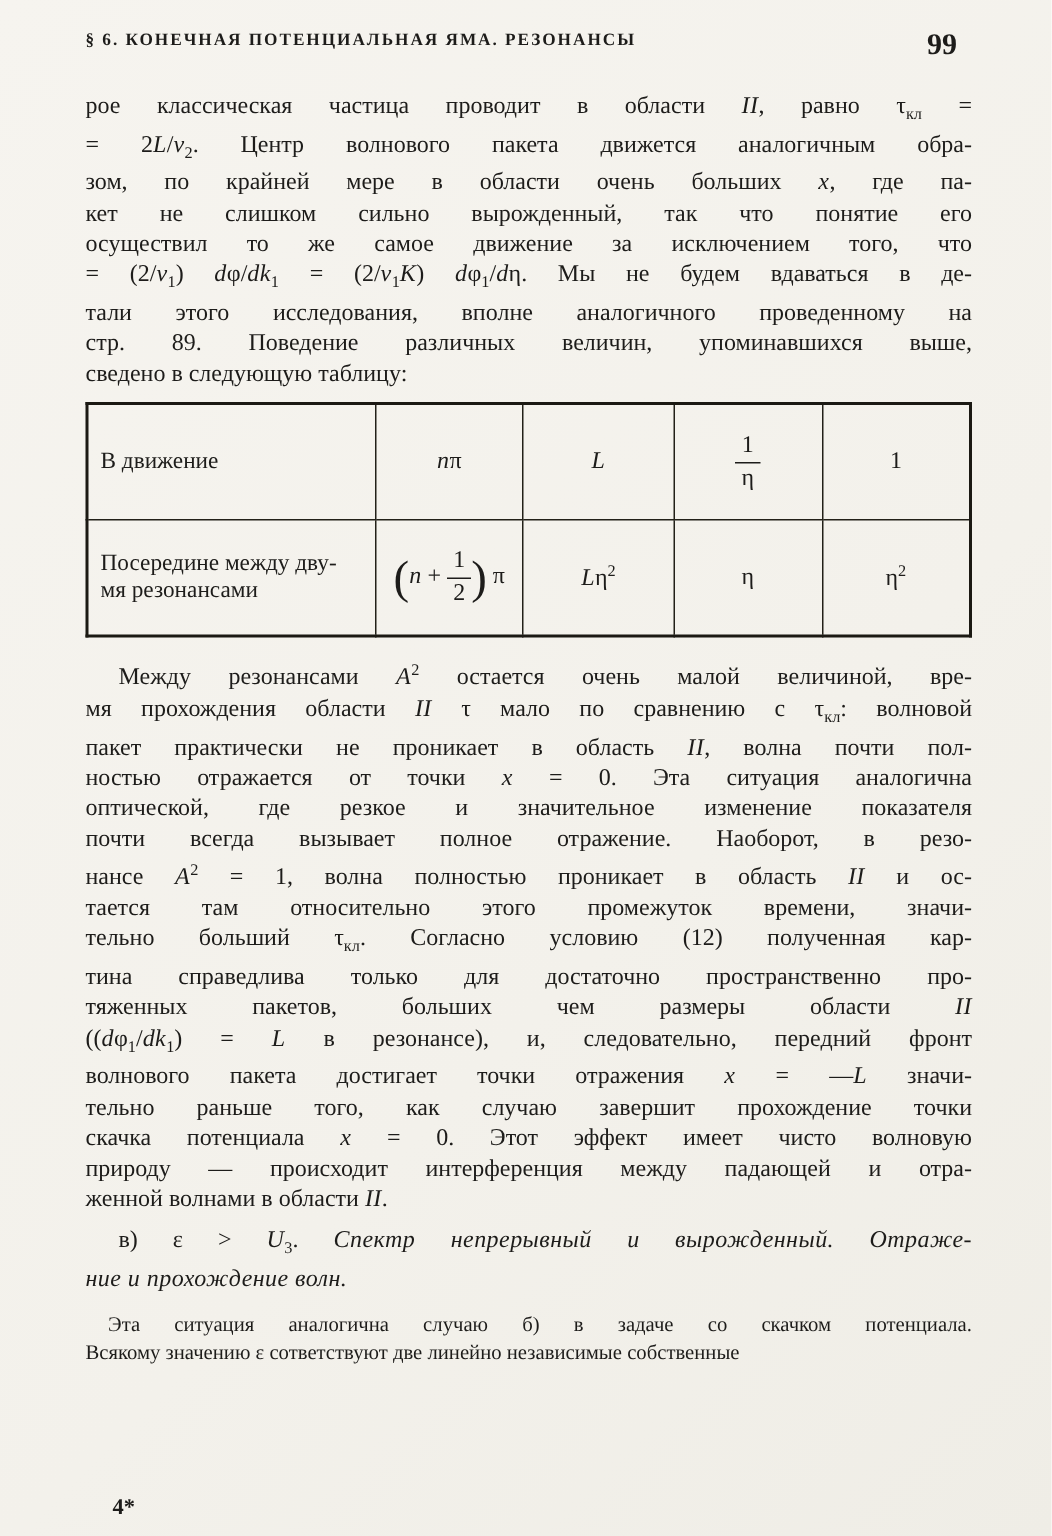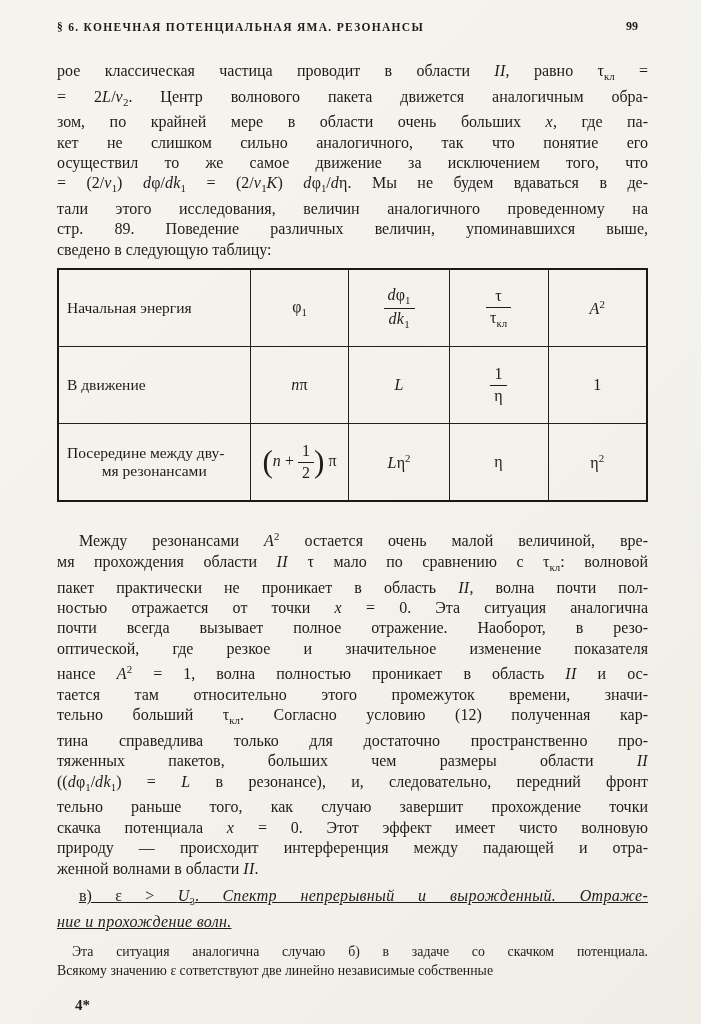--- a/index.html
+++ b/index.html
@@ -14,45 +14,45 @@
     position: absolute; left: 57px; top: 0; width: 591px;
   }
   
   .hdr {
     margin-top: 21px; position: relative; height: 15px;
     text-align: left; font-weight: bold; font-size: 11.5px;
     letter-spacing: 1.3px; white-space: nowrap;
   }
   .hdr .pagenum {
     position: absolute; right: 10px; top: -2px;
-    font-size: 12px; letter-spacing: 0; font-weight: bold;
+    font-size: 20px; letter-spacing: 0; font-weight: bold;
   }
   
   .par { font-size: 16px; line-height: 20.4px; }
   .tl { text-align: justify; text-align-last: justify; white-space: nowrap; }
   .tl:last-child { text-align-last: left; }
   .par.indent-first .tl:first-child { text-indent: 22px; }
   .par1 { margin-top: 25px; }
-  .par2 { margin-top: 24px; }
-  .heading { margin-top: 7px; text-decoration: underline; }
+  .par2 { margin-top: 12px; }
+  .heading { margin-top: 7px; }
   .small-print { margin-top: 10px; font-size: 13.8px; line-height: 19px; }
   .small-print .tl:first-child { text-indent: 15px; }
   
   .tbl-wrap { margin-top: 8px; }
   table.res {
     width: 100%; border-collapse: collapse; table-layout: fixed;
     font-size: 16px;
   }
   table.res td, table.res th {
     border: 1.6px solid #222018; text-align: center; vertical-align: middle;
     font-weight: normal; padding: 2px 4px; height: 72px;
   }
   table.res { border: 2.2px solid #1b1913; }
   table.res .lbl { text-align: left; padding-left: 8px; font-size: 15.5px; }
-  .cont { display: block; text-align: center; padding-right: 4px; }
+  .cont { display: block; text-align: left; padding-right: 4px; }
   
   .frac { display: inline-block; vertical-align: middle; text-align: center; line-height: 1.15; }
   .frac .num { display: block; padding: 0 4px 1px; }
   .frac .den { display: block; border-top: 1.3px solid #1d1c1a; padding: 1px 4px 0; }
   
   .lp, .rp { font-size: 1.95em; font-weight: 300; vertical-align: -0.22em; line-height: 0; }
   sub { font-size: 0.68em; }
   sup { font-size: 0.68em; }
   i { letter-spacing: 0.3px; }
   
@@ -68,45 +68,38 @@
 
   <div class="hdr">
     <span>§ 6. КОНЕЧНАЯ ПОТЕНЦИАЛЬНАЯ ЯМА. РЕЗОНАНСЫ</span>
     <span class="pagenum">99</span>
   </div>
 
   <div class="par par1">
       <div class="tl">рое классическая частица проводит в области <i>II</i>, равно τ<sub>кл</sub> =</div>
       <div class="tl">= 2<i>L</i>/<i>v</i><sub>2</sub>. Центр волнового пакета движется аналогичным обра-</div>
       <div class="tl">зом, по крайней мере в области очень больших <i>x</i>, где па-</div>
-      <div class="tl">кет не слишком сильно аналогичного, так что понятие его</div>
+      <div class="tl">кет не слишком сильно вырожденный, так что понятие его</div>
       <div class="tl">осуществил то же самое движение за исключением того, что</div>
       <div class="tl">= (2/<i>v</i><sub>1</sub>) <i>d</i>φ/<i>dk</i><sub>1</sub> = (2/<i>v</i><sub>1</sub><i>K</i>) <i>d</i>φ<sub>1</sub>/<i>d</i>η. Мы не будем вдаваться в де-</div>
-      <div class="tl">тали этого исследования, величин аналогичного проведенному на</div>
+      <div class="tl">тали этого исследования, вполне аналогичного проведенному на</div>
       <div class="tl">стр. 89. Поведение различных величин, упоминавшихся выше,</div>
       <div class="tl">сведено в следующую таблицу:</div>
     </div>
 
   <div class="tbl-wrap">
     <table class="res">
       <colgroup>
         <col style="width:32.6%">
           <col style="width:16.8%">
           <col style="width:17.0%">
           <col style="width:16.8%">
           <col style="width:16.8%">
       </colgroup>
       <tbody>
-          <tr>
-        <th class="lbl">Начальная энергия</th>
-        <th>φ<sub>1</sub></th>
-        <th><span class="frac"><span class="num"><i>d</i>φ<sub>1</sub></span><span class="den"><i>dk</i><sub>1</sub></span></span></th>
-        <th><span class="frac"><span class="num">τ</span><span class="den">τ<sub>кл</sub></span></span></th>
-        <th><i>A</i><sup>2</sup></th>
-      </tr>
       <tr>
         <td class="lbl">В движение</td>
         <td><i>n</i>π</td>
         <td><i>L</i></td>
         <td><span class="frac"><span class="num">1</span><span class="den">η</span></span></td>
         <td>1</td>
       </tr>
       <tr>
         <td class="lbl">Посередине между дву-<span class="cont">мя резонансами</span></td>
         <td><span class="lp">(</span><i>n</i> + <span class="frac"><span class="num">1</span><span class="den">2</span></span><span class="rp">)</span> π</td>
@@ -116,28 +109,29 @@
       </tr>
     </tbody>
       </table>
   </div>
 
   <div class="par par2 indent-first">
       <div class="tl">Между резонансами <i>A</i><sup>2</sup> остается очень малой величиной, вре-</div>
       <div class="tl">мя прохождения области <i>II</i> τ мало по сравнению с τ<sub>кл</sub>: волновой</div>
       <div class="tl">пакет практически не проникает в область <i>II</i>, волна почти пол-</div>
       <div class="tl">ностью отражается от точки <i>x</i> = 0. Эта ситуация аналогична</div>
+      <div class="tl">оптической, где резкое и значительное изменение показателя</div>
       <div class="tl">почти всегда вызывает полное отражение. Наоборот, в резо-</div>
-      <div class="tl">оптической, где резкое и значительное изменение показателя</div>
       <div class="tl">нансе <i>A</i><sup>2</sup> = 1, волна полностью проникает в область <i>II</i> и ос-</div>
       <div class="tl">тается там относительно этого промежуток времени, значи-</div>
       <div class="tl">тельно больший τ<sub>кл</sub>. Согласно условию (12) полученная кар-</div>
       <div class="tl">тина справедлива только для достаточно пространственно про-</div>
       <div class="tl">тяженных пакетов, больших чем размеры области <i>II</i></div>
       <div class="tl">((<i>d</i>φ<sub>1</sub>/<i>dk</i><sub>1</sub>) = <i>L</i> в резонансе), и, следовательно, передний фронт</div>
+      <div class="tl">волнового пакета достигает точки отражения <i>x</i> = —<i>L</i> значи-</div>
       <div class="tl">тельно раньше того, как случаю завершит прохождение точки</div>
       <div class="tl">скачка потенциала <i>x</i> = 0. Этот эффект имеет чисто волновую</div>
       <div class="tl">природу — происходит интерференция между падающей и отра-</div>
       <div class="tl">женной волнами в области <i>II</i>.</div>
     </div>
 
   <div class="par heading indent-first">
       <div class="tl">в) ε &gt; <i>U</i><sub>3</sub>. <i>Спектр непрерывный и вырожденный. Отраже-</i></div>
       <div class="tl"><i>ние и прохождение волн.</i></div>
     </div>

